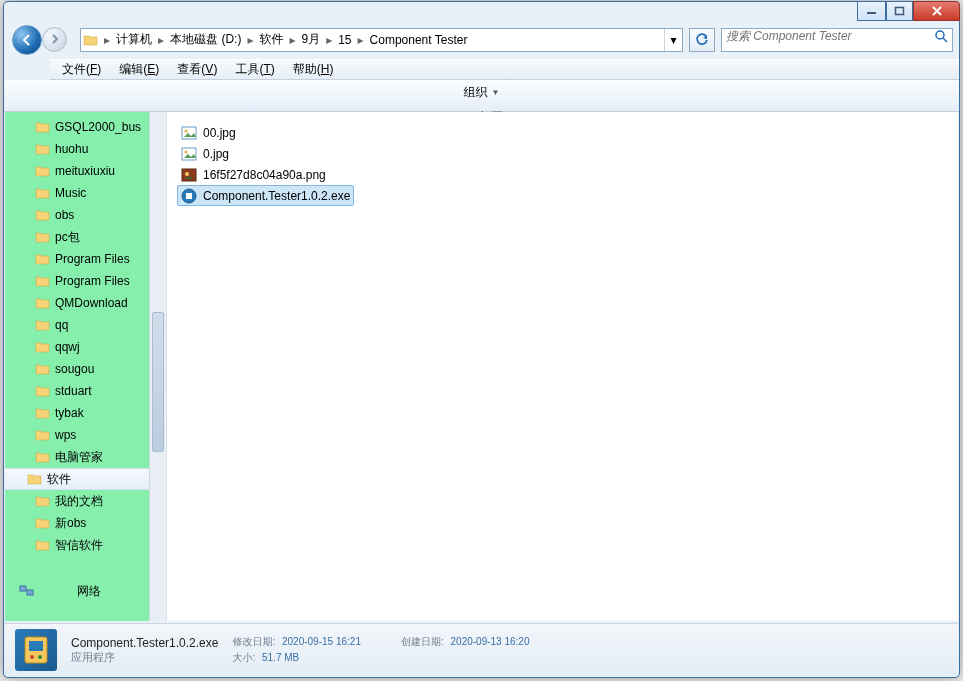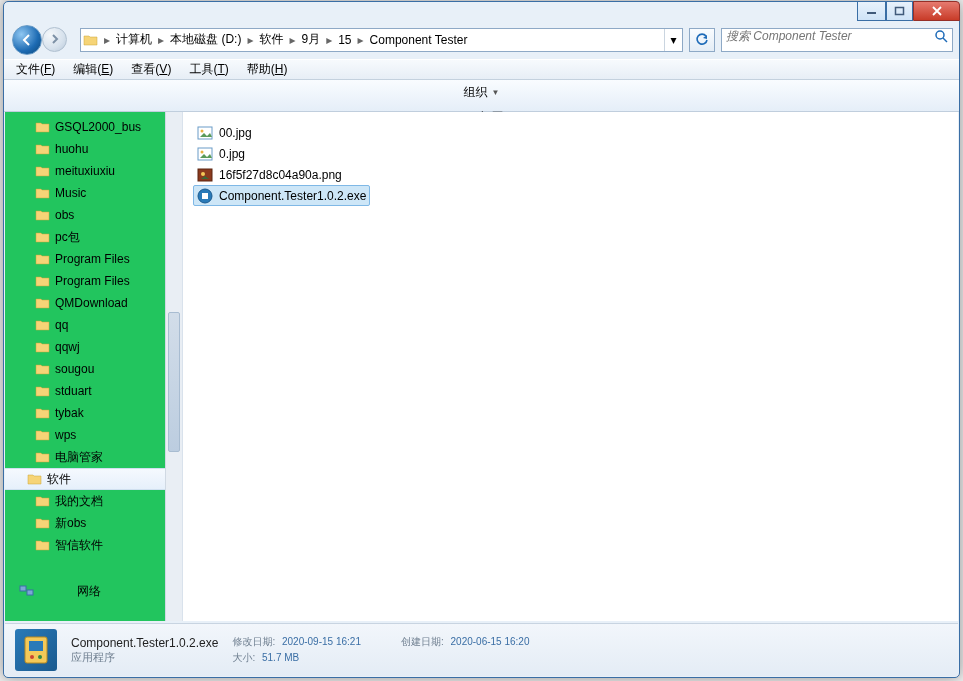--- a/index.html
+++ b/index.html
@@ -31,35 +31,35 @@
 .crumb-icon { width: 20px; display: flex; justify-content: center; }
 .crumb { padding: 0 3px; cursor: default; }
 .crumb-sep { padding: 0 3px; color: #666; }
 .crumb-drop { width: 18px; height: 22px; border-left: 1px solid #cad5e0; display: flex; align-items: center; justify-content: center; margin-left: auto; }
 .refresh { width: 26px; height: 24px; background: linear-gradient(#f9fcff,#e4edf6); border: 1px solid #8ea9c6; display: flex; align-items: center; justify-content: center; color: #1e6bb8; }
 .searchbox { width: 232px; height: 24px; background: #fff; border: 1px solid #8ea9c6; display: flex; align-items: flex-start; padding: 0 4px; }
 .searchbox input { border: 0; outline: 0; flex: 1; font-size: 12px; font-style: italic; color: #888; background: transparent; }
 .searchbox .sicon { color: #1e6bb8; }
 
 
-.menubar { height: 21px; background: linear-gradient(#f7fafd,#e7eef6); border-top: 1px solid #fff; border-bottom: 1px solid #c4d1de; display: flex; align-items: center; font-size: 12px; padding-left: 4px; gap: 2px; }
+.menubar { height: 21px; background: linear-gradient(#f7fafd,#e7eef6); border-top: 1px solid #fff; border-bottom: 1px solid #c4d1de; display: flex; align-items: center; font-size: 12px; padding-left: 4px; gap: 2px; margin-left: 46px; }
 .menuitem { padding: 2px 8px; }
 .menuitem u { text-decoration: underline; }
 
 
 .toolbar { height: 32px; background: linear-gradient(#f9fcff,#e5eef8); border-bottom: 1px solid #c0cedd; display: flex; align-items: center; font-size: 12px; padding: 0 6px; flex-direction: column; }
 .tbtn { padding: 4px 8px; display: flex; align-items: center; gap: 4px; }
 .tbtn .dd { font-size: 8px; color: #555; }
 .tool-spacer { flex: 1; }
 .tool-right { display: flex; align-items: center; gap: 8px; }
 .viewicon { width: 22px; height: 18px; display: flex; align-items: center; justify-content: center; color: #3a6ea5; }
 
 
 .body { position: absolute; top: 110px; bottom: 56px; left: 1px; right: 1px; display: flex; background: #fff; }
-.tree { width: 178px; border-right: 1px solid #d9e2ec; overflow: hidden; position: relative; font-size: 12px; background: #22c55e; }
+.tree { width: 162px; border-right: 1px solid #d9e2ec; overflow: hidden; position: relative; font-size: 12px; background: #86efac; }
 .tree-scroll { position: absolute; right: 0; top: 0; bottom: 0; width: 17px; background: #e9eef4; border-left: 1px solid #d0d9e3; }
 .tree-scroll .thumb { position: absolute; left: 2px; right: 2px; top: 200px; height: 140px; background: linear-gradient(#d2dde9,#bccde0); border: 1px solid #a8bcd1; border-radius: 2px; }
 .tree-items { padding: 4px 0 4px 0; }
 .titem { display: flex; align-items: center; height: 22px; padding-left: 30px; gap: 4px; white-space: nowrap; }
 .titem.sel { padding-left: 22px; }
 .titem .fld { width: 16px; height: 14px; }
 .titem.sel-row { background: linear-gradient(#f5f9fe,#e6f0fb); border-top: 1px solid #d0e0f0; border-bottom: 1px solid #d0e0f0; }
 .titem.net { padding-left: 14px; margin-top: 20px; gap: 42px; }
 
 .files { flex: 1; padding: 10px 10px; font-size: 12px; }
@@ -392,19 +392,19 @@
           <circle cx="11" cy="22" r="2" fill="#cc4433"></circle>
           <circle cx="19" cy="22" r="2" fill="#338844"></circle>
         </svg>
       </div>
     <div class="txtcol">
       <div class="fname">Component.Tester1.0.2.exe</div>
       <div class="ftype">应用程序</div>
     </div>
     <div class="meta">
       <div><span class="mlabel">修改日期:</span> <span class="mval">2020-09-15 16:21</span></div>
-      <div><span class="mlabel">创建日期:</span> <span class="mval">2020-06-15 16:20</span></div>
+      <div><span class="mlabel">创建日期:</span> <span class="mval">2020-09-13 16:20</span></div>
       <div><span class="mlabel">大小:</span> <span class="mval">51.7 MB</span></div>
       <div></div>
     </div>
   </div>
 
 </div>
 
 </body></html>

